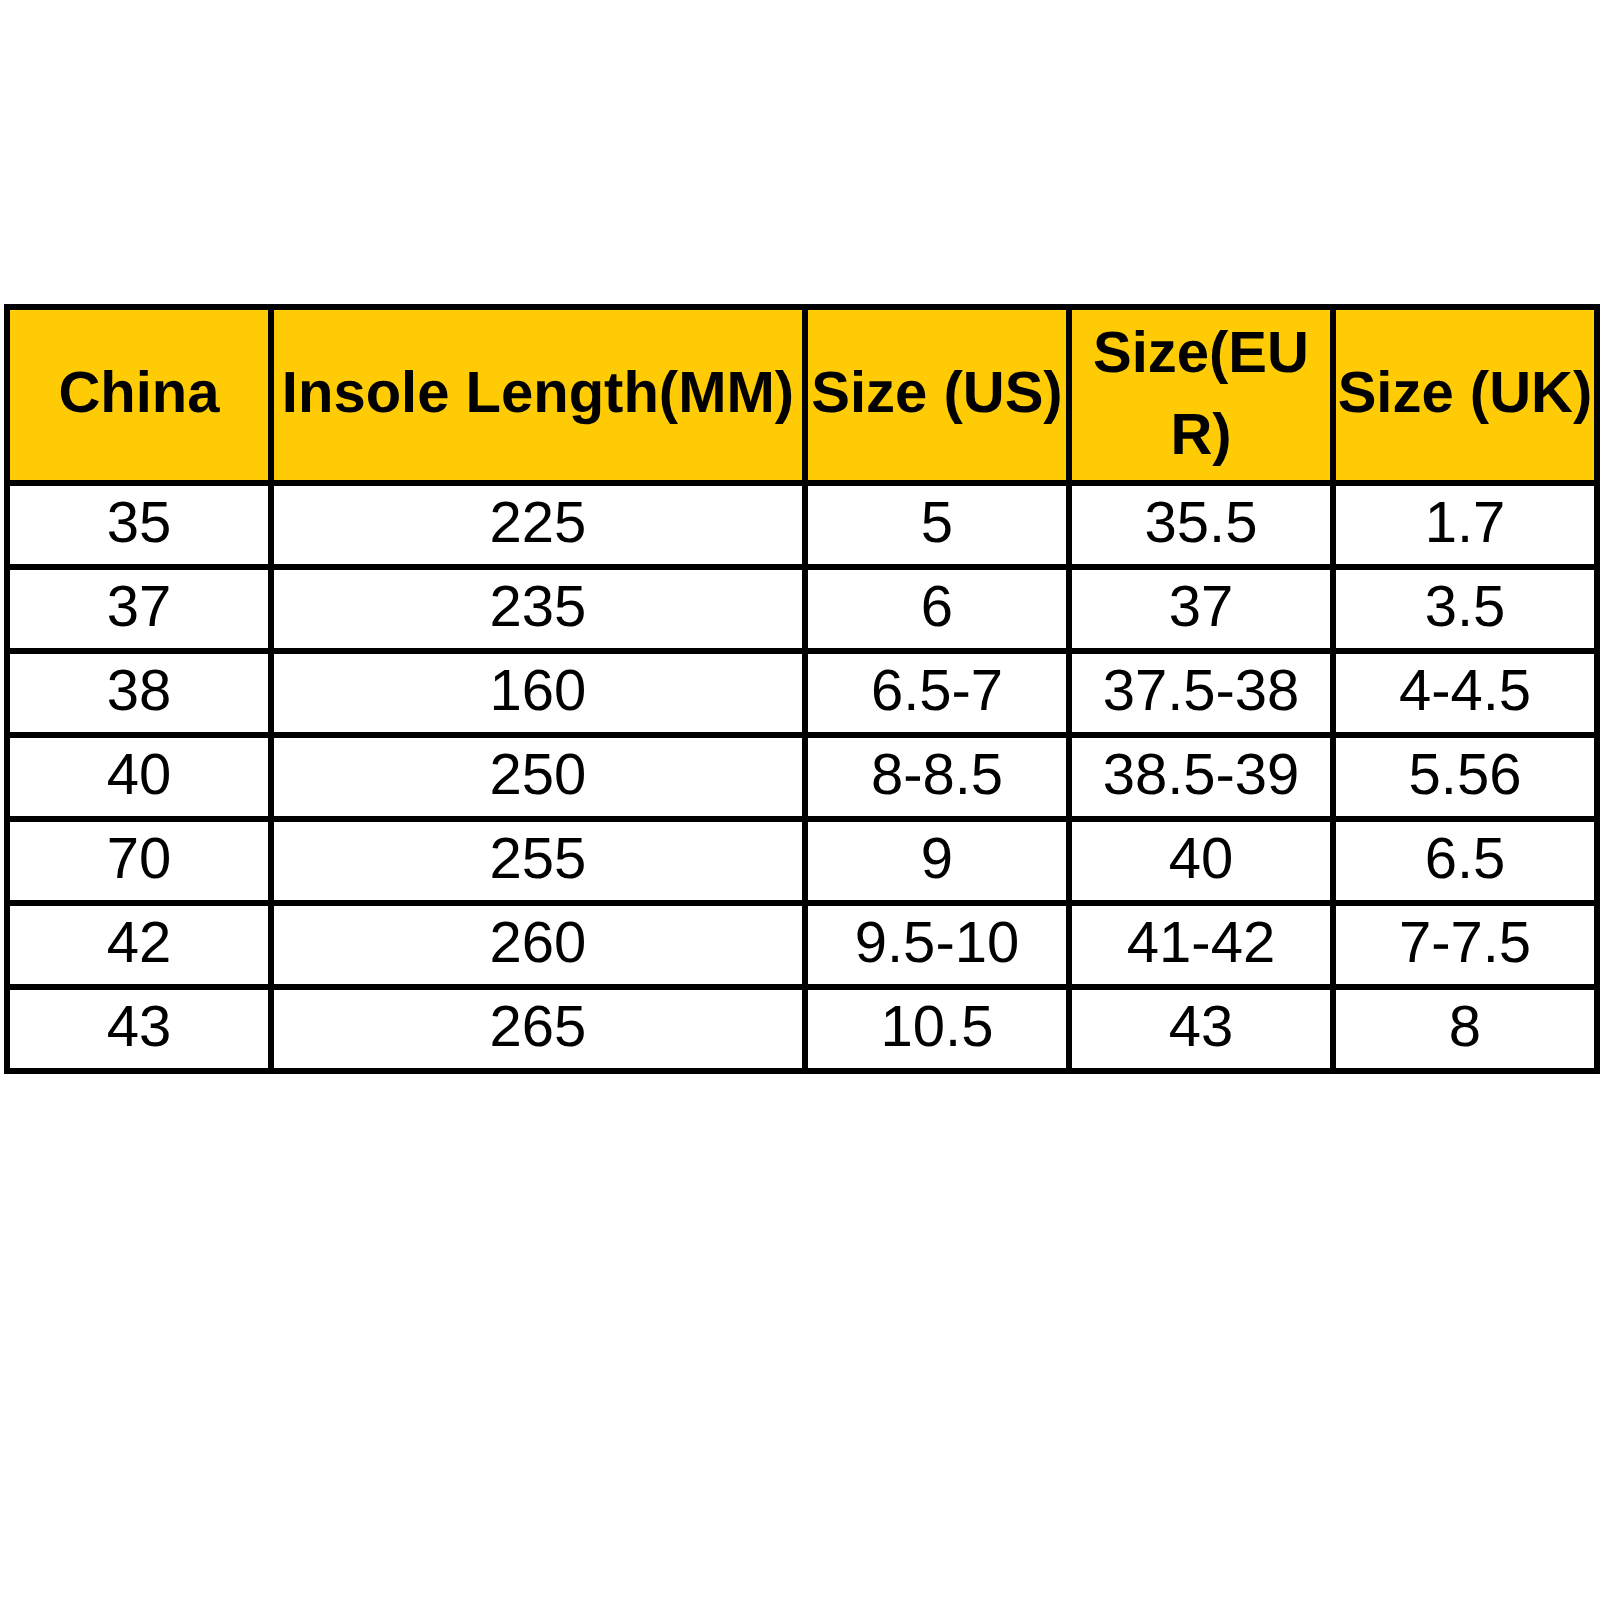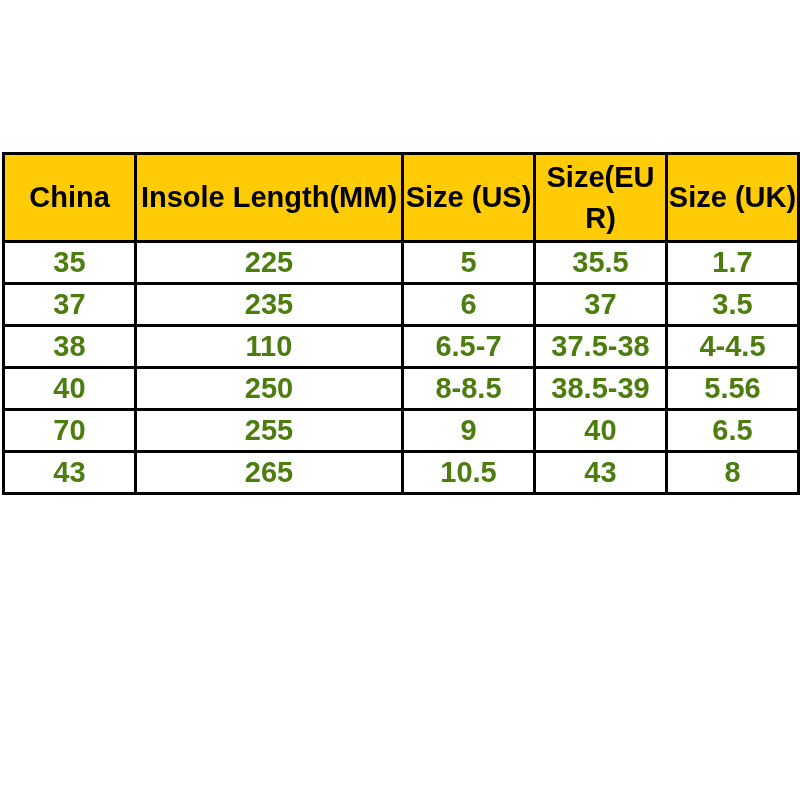--- a/index.html
+++ b/index.html
@@ -39,22 +39,22 @@
     font-size: 29px;
     line-height: 1.38;
     height: 85px; 
     padding: 0;
   }
   table.size-chart th.nowrap {
     white-space: nowrap;
   }
   table.size-chart td {
     background: #ffffff;
-    color: #4d7c0f;
-    font-weight: 700;
+    color: #000000;
+    font-weight: 400;
     font-size: 29px;
     height: 39px; 
     padding: 0;
     white-space: nowrap;
   }
   col.c-china  { width: 132px; }
   col.c-insole { width: 267px; }
   col.c-us     { width: 132px; }
   col.c-eur    { width: 132px; }
   col.c-uk     { width: 132px; }
@@ -90,40 +90,47 @@
       </tr>
       <tr>
         <td>37</td>
         <td>235</td>
         <td>6</td>
         <td>37</td>
         <td>3.5</td>
       </tr>
       <tr>
         <td>38</td>
-        <td>110</td>
+        <td>160</td>
         <td>6.5-7</td>
         <td>37.5-38</td>
         <td>4-4.5</td>
       </tr>
       <tr>
         <td>40</td>
         <td>250</td>
         <td>8-8.5</td>
         <td>38.5-39</td>
         <td>5.56</td>
       </tr>
       <tr>
         <td>70</td>
         <td>255</td>
         <td>9</td>
         <td>40</td>
         <td>6.5</td>
       </tr>
       <tr>
+        <td>42</td>
+        <td>260</td>
+        <td>9.5-10</td>
+        <td>41-42</td>
+        <td>7-7.5</td>
+      </tr>
+      <tr>
         <td>43</td>
         <td>265</td>
         <td>10.5</td>
         <td>43</td>
         <td>8</td>
       </tr>
     </tbody>
   </table>
 </div>
 

